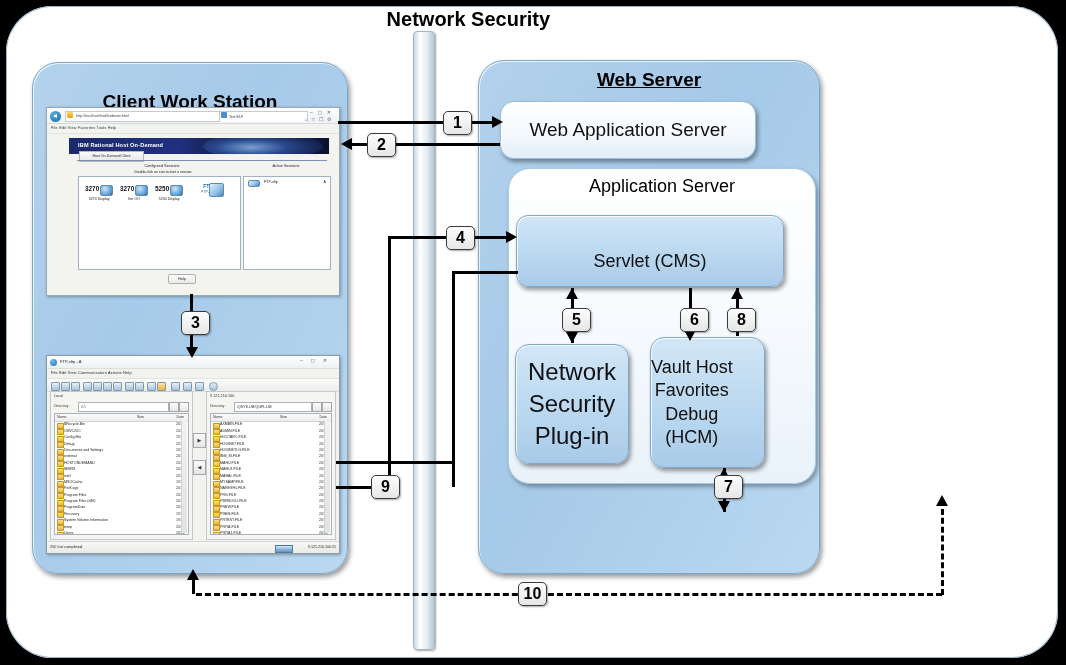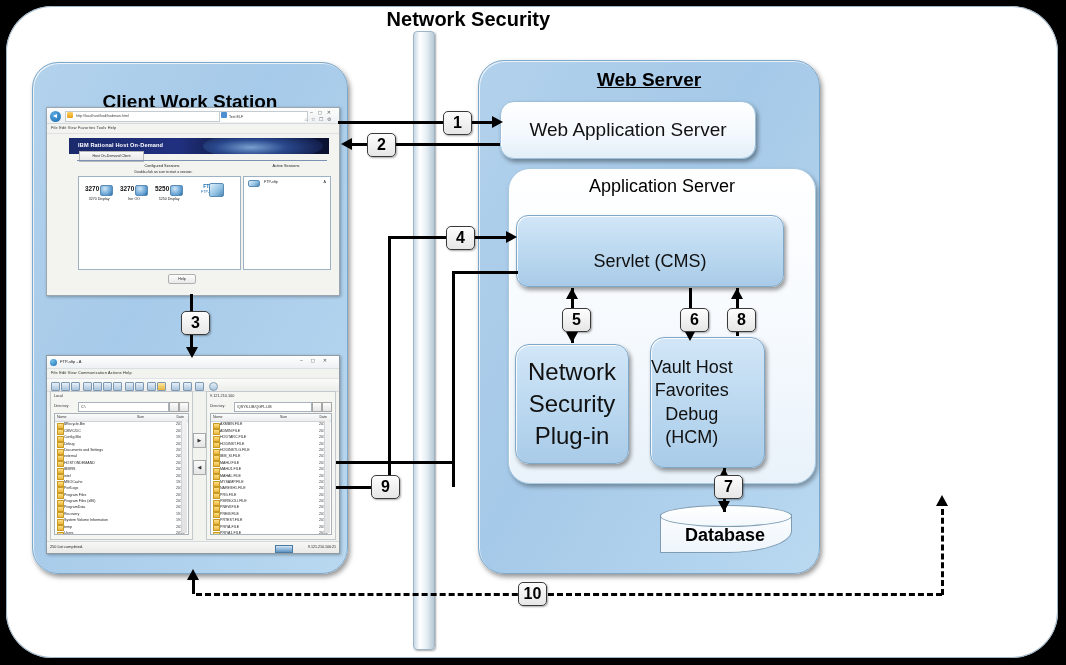--- a/index.html
+++ b/index.html
@@ -573,25 +573,20 @@
 
   <div class="panel" id="hcm-box">
     <span>
       <span>Vault Host</span><br>
       <span>Favorites</span><br>
       <span>Debug</span><br>
       <span>(HCM)</span>
     </span>
   </div>
 
-  <div id="db">
-    <div class="body"></div>
-    <div class="top"></div>
-    <div class="lbl">Database</div>
-  </div>
 
 
   <div class="hline" style="left:338px;top:121px;width:158px;"></div>
   <div class="arrow-r" style="left:492px;top:116px;"></div>
   <div class="step" style="left:443px;top:111px;">1</div>
 
   <div class="hline" style="left:352px;top:143px;width:148px;"></div>
   <div class="arrow-l" style="left:341px;top:138px;"></div>
   <div class="step" style="left:367px;top:133px;">2</div>
 

